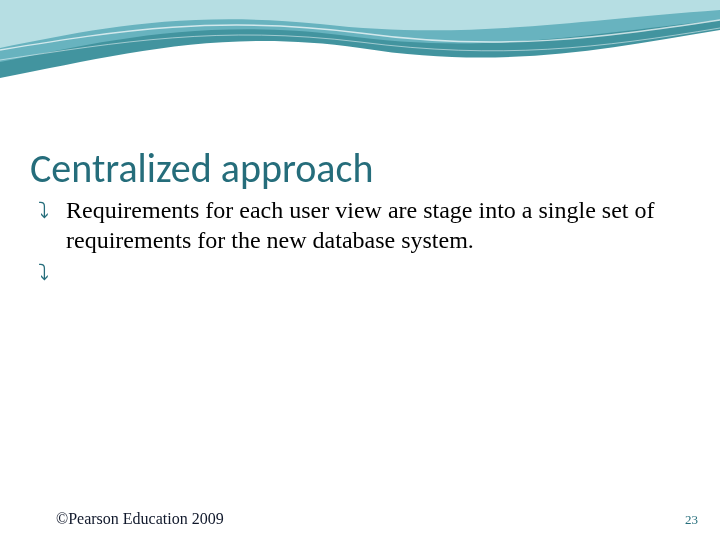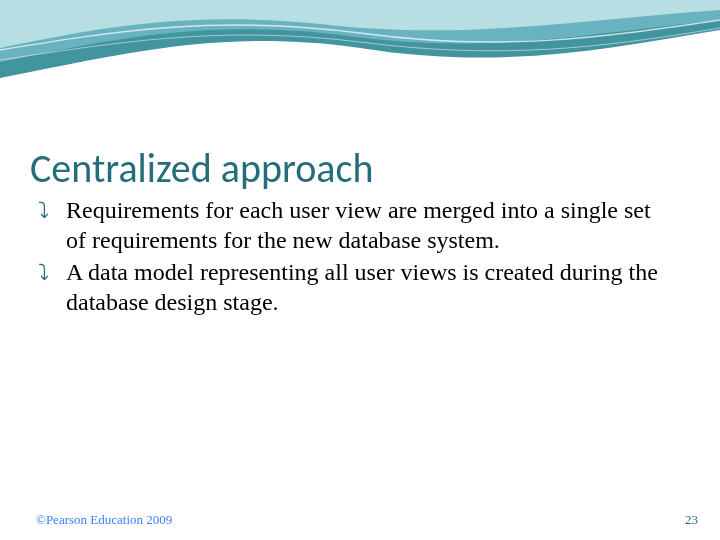--- a/index.html
+++ b/index.html
@@ -58,23 +58,23 @@
     left: -2px;
     top: 2px;
     color: #256d7b;
     font-size: 22px;
     font-family: 'Segoe UI Symbol', Arial, sans-serif;
   }
 
   .footer-left {
     position: absolute;
     bottom: 12px;
-    left: 36px;
-    font-size: 13px;
-    color: #3b82f6;
+    left: 56px;
+    font-size: 16px;
+    color: #0f172a;
     font-family: Georgia, serif;
   }
   .footer-right {
     position: absolute;
     bottom: 12px;
     right: 22px;
     font-size: 13px;
     color: #256d7b;
     font-family: Georgia, serif;
     text-align: center;
@@ -95,23 +95,22 @@
     <path d="M0,50 C120,30 220,15 360,33 C500,52 600,38 720,20" stroke="#ffffff" stroke-width="1.5" fill="none" opacity="0.7"></path>
     <path d="M0,60 C120,42 220,25 360,42 C500,60 600,48 720,28" stroke="#ffffff" stroke-width="1" fill="none" opacity="0.5"></path>
   </svg>
 </div>
 
 <h1 class="slide-title">Centralized approach</h1>
 
 <div class="content">
   <div class="bullet">
     <span class="glyph">⤵</span>
-    <span>Requirements for each user view are merged into a single set of requirements for the new database system.</span>
+    <span>Requirements for each user view are stage into a single set of requirements for the new database system.</span>
   </div>
   <div class="bullet">
     <span class="glyph">⤵</span>
-    <span>A data model representing all user views is created during the database design stage.</span>
   </div>
 </div>
 
 <div class="footer-left">©Pearson Education 2009</div>
 
 <div class="footer-right">23</div>
 
 </body></html>

